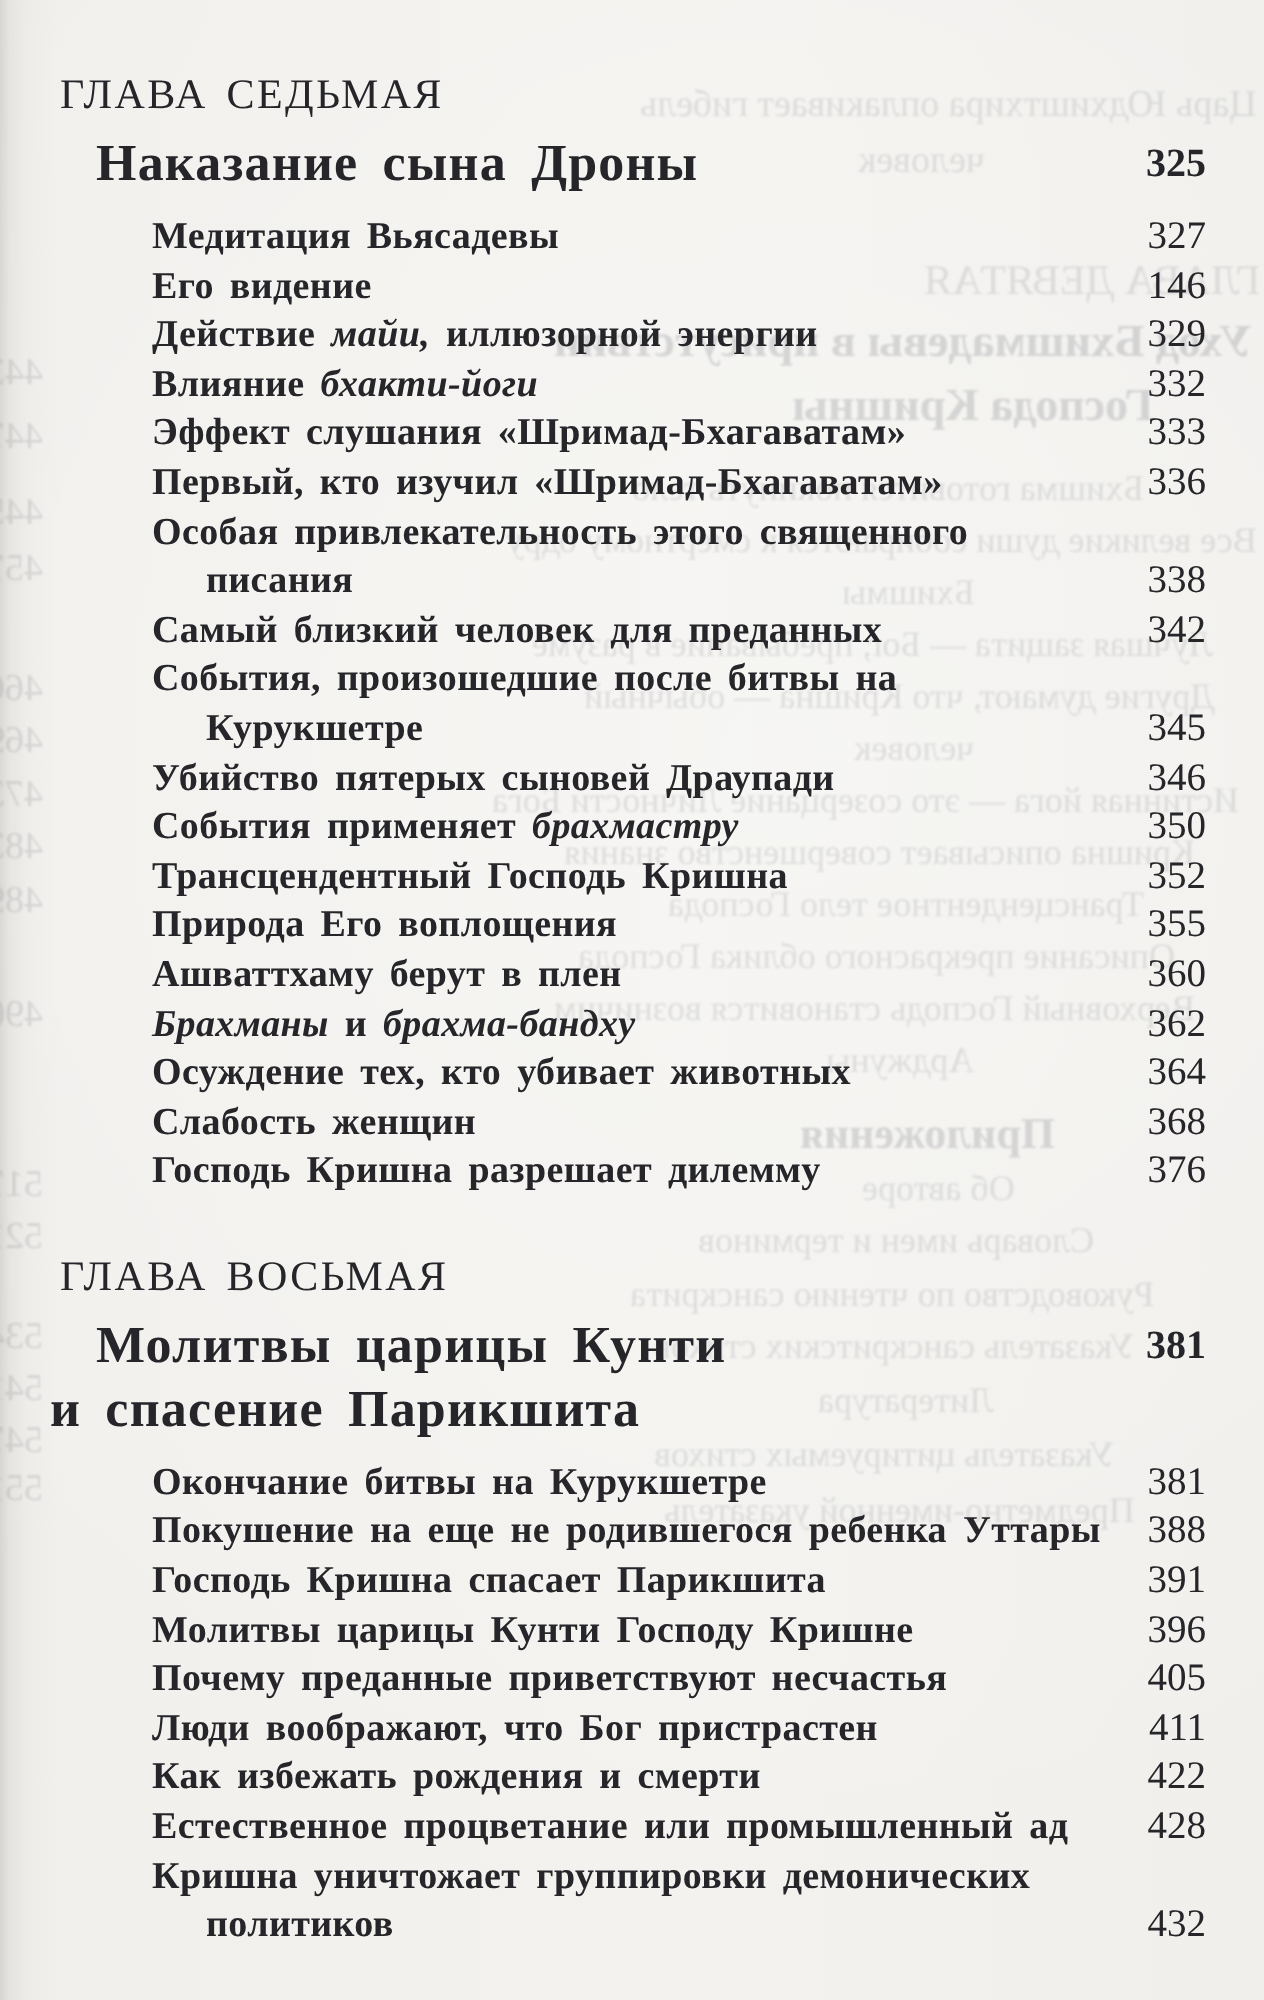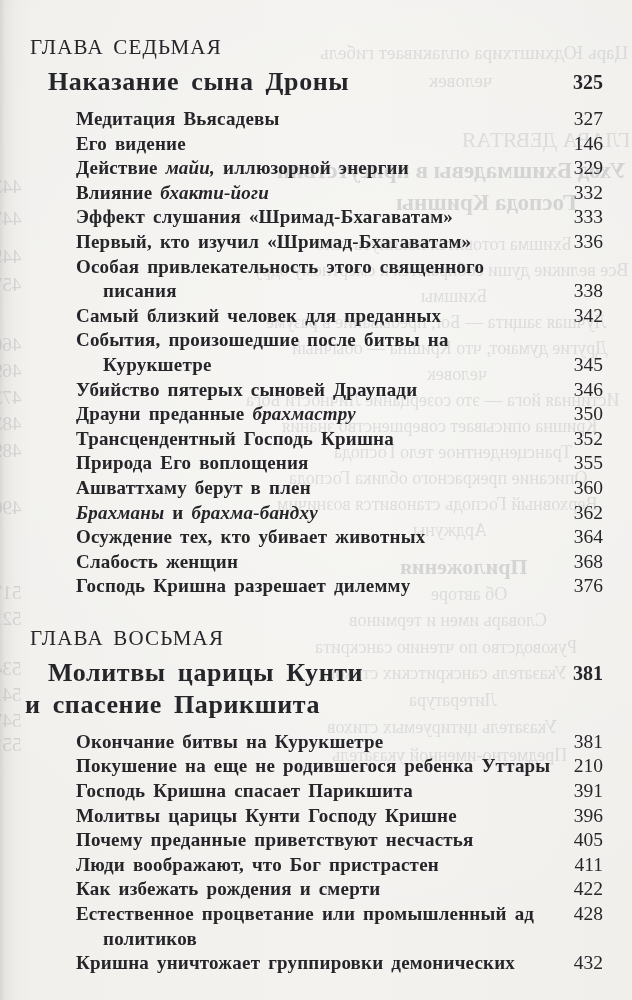--- a/index.html
+++ b/index.html
@@ -163,21 +163,21 @@
             <div class="pagenum">345</div>
           </div>
           <div class="entry">
             <div class="etext">
               <div class="eline"><span>Убийство пятерых сыновей Драупади</span></div>
             </div>
             <div class="pagenum">346</div>
           </div>
           <div class="entry">
             <div class="etext">
-              <div class="eline"><span>Драуни преданные </span><i>брахмастру</i></div>
+              <div class="eline"><span>События применяет </span><i>брахмастру</i></div>
             </div>
             <div class="pagenum">350</div>
           </div>
           <div class="entry">
             <div class="etext">
               <div class="eline"><span>Трансцендентный Господь Кришна</span></div>
             </div>
             <div class="pagenum">352</div>
           </div>
           <div class="entry">
@@ -231,21 +231,21 @@
           <div class="entry">
             <div class="etext">
               <div class="eline"><span>Окончание битвы на Курукшетре</span></div>
             </div>
             <div class="pagenum">381</div>
           </div>
           <div class="entry">
             <div class="etext">
               <div class="eline"><span>Покушение на еще не родившегося ребенка Уттары</span></div>
             </div>
-            <div class="pagenum">210</div>
+            <div class="pagenum">388</div>
           </div>
           <div class="entry">
             <div class="etext">
               <div class="eline"><span>Господь Кришна спасает Парикшита</span></div>
             </div>
             <div class="pagenum">391</div>
           </div>
           <div class="entry">
             <div class="etext">
               <div class="eline"><span>Молитвы царицы Кунти Господу Кришне</span></div>
@@ -271,21 +271,21 @@
             <div class="pagenum">422</div>
           </div>
           <div class="entry">
             <div class="etext">
               <div class="eline"><span>Естественное процветание или промышленный ад</span></div>
             </div>
             <div class="pagenum">428</div>
           </div>
           <div class="entry">
             <div class="etext">
+              <div class="eline"><span>Кришна уничтожает группировки демонических</span></div>
               <div class="eline cont"><span>политиков</span></div>
-              <div class="eline"><span>Кришна уничтожает группировки демонических</span></div>
             </div>
             <div class="pagenum">432</div>
           </div>
         </div>
       </section>
     </div>
 </div>
 
 </body></html>

